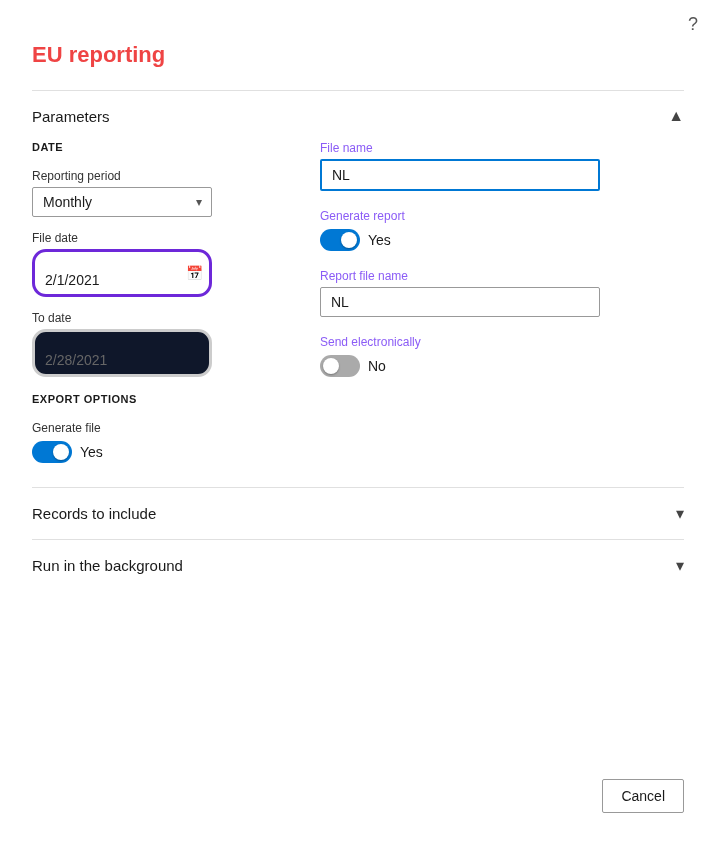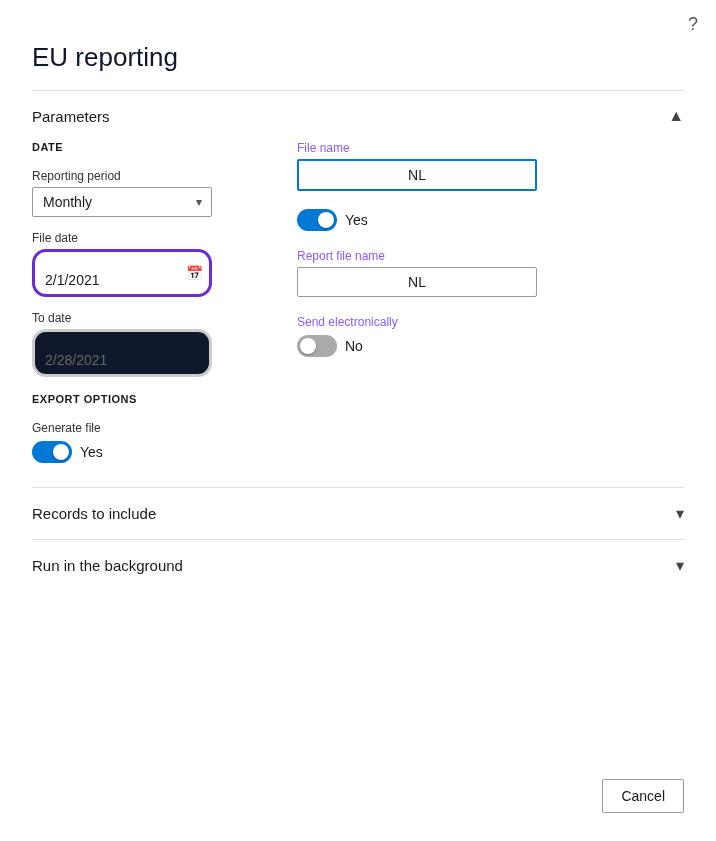--- a/index.html
+++ b/index.html
@@ -23,23 +23,23 @@
       right: 18px;
       font-size: 18px;
       color: #555;
       cursor: pointer;
     }
 
     .page-title {
       position: absolute;
       top: 42px;
       left: 32px;
-      font-size: 26px;
-      font-weight: 400;
-      color: #0f172a;
+      font-size: 22px;
+      font-weight: 700;
+      color: #ef4444;
     }
 
     .card {
       position: absolute;
       top: 90px;
       left: 32px;
       right: 32px;
       background: #fff;
     }
 
@@ -65,21 +65,21 @@
     }
 
     .chevron-icon {
       font-size: 16px;
       color: #444;
     }
 
     
     .parameters-content {
       display: flex;
-      gap: 25px;
+      gap: 48px;
       padding-bottom: 24px;
     }
 
     .left-col {
       flex: 0 0 240px;
     }
 
     .right-col {
       flex: 1;
     }
@@ -213,28 +213,27 @@
       left: 3px;
     }
 
     .toggle-label {
       font-size: 14px;
       color: #1a1a1a;
     }
 
     
     .text-input {
-      width: 240px;
+      width: 280px;
       padding: 6px 10px;
       border: 2px solid #0078d4;
       border-radius: 2px;
       font-size: 14px;
       color: #1a1a1a;
       outline: none;
-      text-align: center;
     }
 
     .text-input.normal {
       border: 1px solid #999;
     }
 
     .right-field-group {
       margin-bottom: 18px;
     }
 
@@ -342,20 +341,21 @@
       </div>
 
       <div class="right-col">
 
         <div class="right-field-group">
           <label class="right-field-label">File name</label>
           <input type="text" class="text-input" value="NL" style="">
         </div>
 
         <div class="right-field-group">
+          <label class="right-field-label">Generate report</label>
           <div class="toggle-row">
             <div class="toggle on">
               <div class="toggle-knob"></div>
             </div>
             <span class="toggle-label">Yes</span>
           </div>
         </div>
 
         <div class="right-field-group">
           <label class="right-field-label">Report file name</label>

